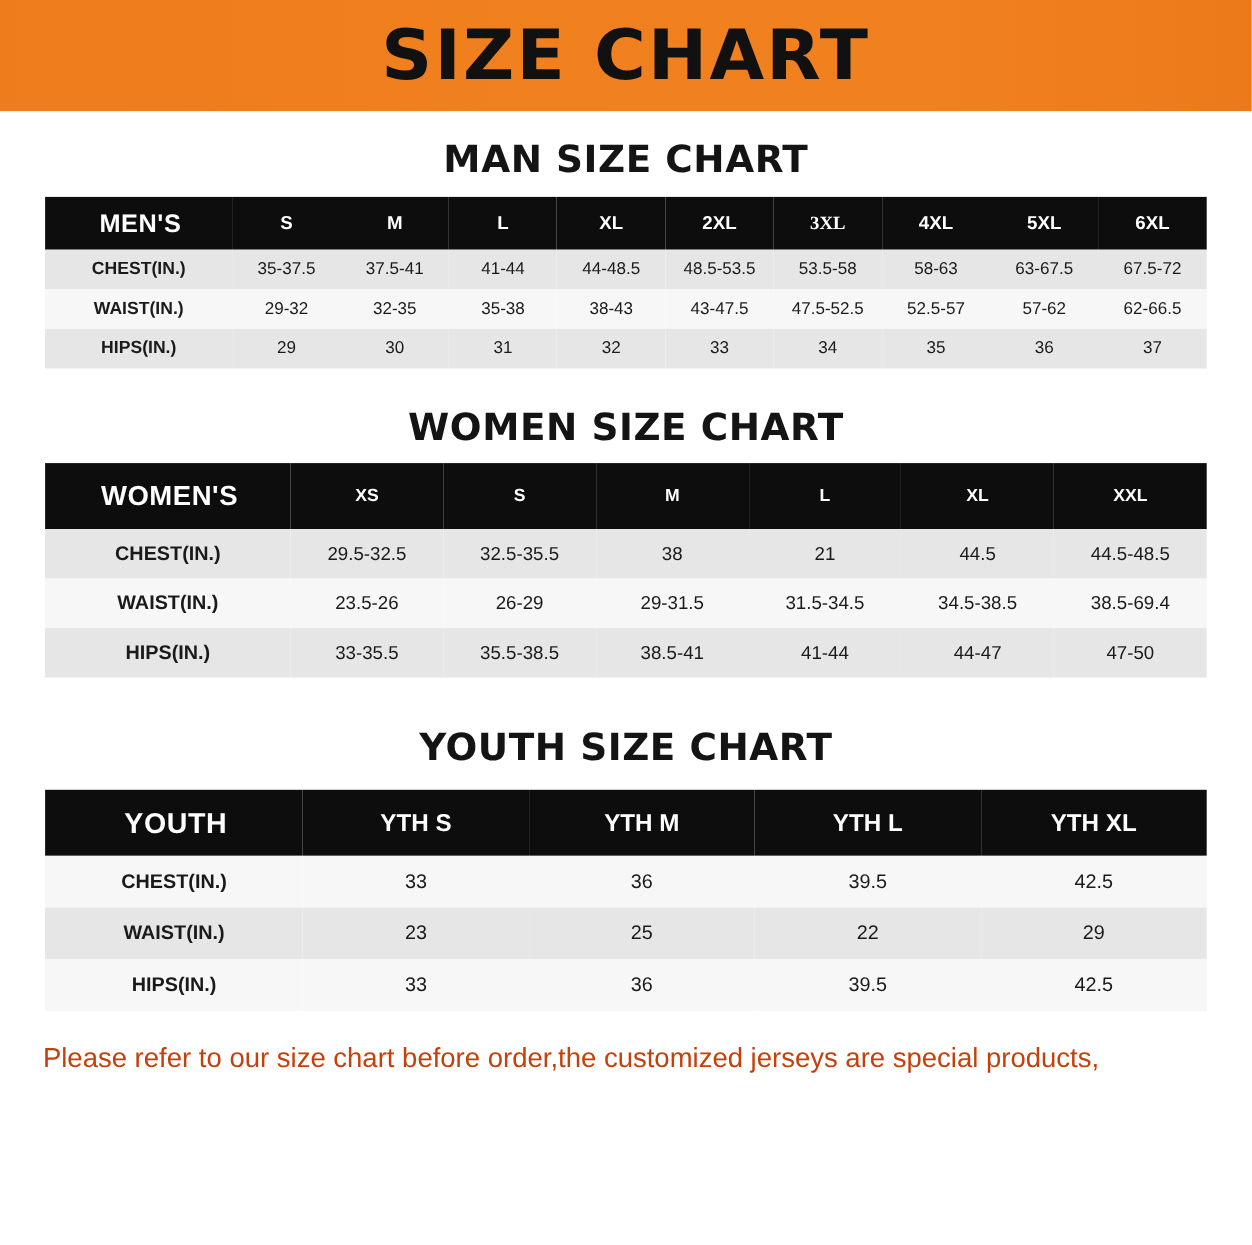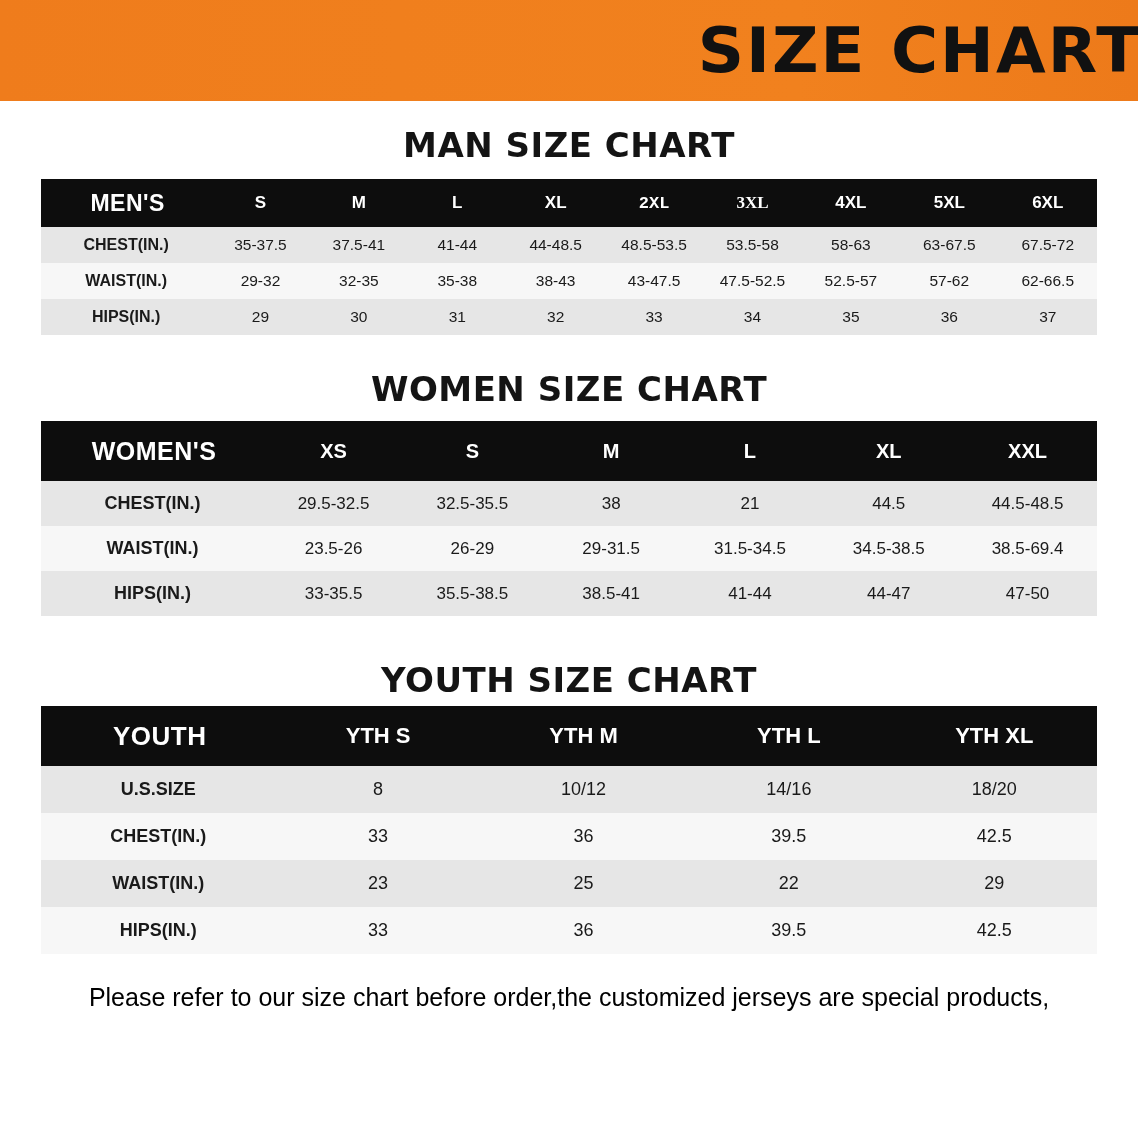--- a/index.html
+++ b/index.html
@@ -14,21 +14,21 @@
     color: #111111;
     overflow: hidden;
   }
 
   
   .banner {
     height: 101px;
     background: linear-gradient(90deg, #ef7c1c 0%, #f07f1d 35%, #f1811e 70%, #ed7a1a 100%);
     display: flex;
     align-items: center;
-    justify-content: flex-end;
+    justify-content: center;
   }
   .banner-title {
     font-family: "DejaVu Sans", sans-serif;
     font-weight: 700;
     font-size: 63px;
     letter-spacing: 2px;
     color: #111111;
     line-height: 1;
     transform: scaleX(1.02);
   }
@@ -83,41 +83,41 @@
   .band-b { background: #f7f7f7; }
 
   
   #men-table thead th { height: 46px; font-size: 17px; }
   #men-table .corner  { font-size: 23px; }
   #men-table tbody td { height: 34px; font-size: 15.5px; }
   #men-table tbody .row-label { font-size: 16px; }
 
   
   #women-table { margin-top: 10px; }
-  #women-table thead th { height: 58px; font-size: 20px; }
+  #women-table thead th { height: 58px; font-size: 16px; }
   #women-table .corner  { font-size: 25px; }
   #women-table tbody td { height: 43px; font-size: 17px; }
   #women-table tbody .row-label { font-size: 18px; }
 
   
   #youth-table thead th { height: 58px; font-size: 22px; }
   #youth-table .corner  { font-size: 26px; }
   #youth-table tbody td { height: 45px; font-size: 18px; }
   #youth-table tbody .row-label { font-size: 18px; }
 
   .mt-men   { margin-top: 14px; }
   .mt-women { margin-top: 12px; }
-  .mt-youth { margin-top: 6px; }
+  .mt-youth { margin-top: 18px; }
 
   
   .note {
     width: 1060px;
     margin: 22px auto 0 auto;
-    text-align: center;
-    color: #000000;
+    text-align: left;
+    color: #c2410c;
     font-family: "Liberation Sans", sans-serif;
     font-size: 25px;
     line-height: 1.75;
   }
   .note span { display: block; }
 </style>
 </head>
 <body>
 
 <div class="banner">
@@ -127,21 +127,21 @@
 <div class="section-title t-man">MAN SIZE CHART</div>
 <div class="table-wrap mt-men">
   <table class="size" id="men-table">
     <thead>
         <tr>
           <th class="corner" style="width: 16%;">MEN'S</th>
           <th style="width: 9.33333%;">S</th>
           <th style="width: 9.33333%;">M</th>
           <th style="width: 9.33333%;">L</th>
           <th style="width: 9.33333%;">XL</th>
-          <th style="width: 9.33333%; font-family: Liberation Mono, monospace;">2XL</th>
+          <th style="width: 9.33333%;">2XL</th>
           <th style="width: 9.33333%; font-family: Liberation Serif, serif;">3XL</th>
           <th style="width: 9.33333%;">4XL</th>
           <th style="width: 9.33333%;">5XL</th>
           <th style="width: 9.33333%;">6XL</th>
         </tr>
       </thead>
     <tbody>
         <tr>
           <td class="row-label band-a">CHEST(IN.)</td>
           <td class="band-a">35-37.5</td>
@@ -235,27 +235,20 @@
         <tr>
           <th class="corner" style="width: 22%;">YOUTH</th>
           <th style="width: 19.5%;">YTH S</th>
           <th style="width: 19.5%;">YTH M</th>
           <th style="width: 19.5%;">YTH L</th>
           <th style="width: 19.5%;">YTH XL</th>
         </tr>
       </thead>
     <tbody>
         <tr>
-          <td class="row-label band-a">U.S.SIZE</td>
-          <td class="band-a">8</td>
-          <td class="band-a">10/12</td>
-          <td class="band-a">14/16</td>
-          <td class="band-a">18/20</td>
-        </tr>
-        <tr>
           <td class="row-label band-b">CHEST(IN.)</td>
           <td class="band-b">33</td>
           <td class="band-b">36</td>
           <td class="band-b">39.5</td>
           <td class="band-b">42.5</td>
         </tr>
         <tr>
           <td class="row-label band-a">WAIST(IN.)</td>
           <td class="band-a">23</td>
           <td class="band-a">25</td>

